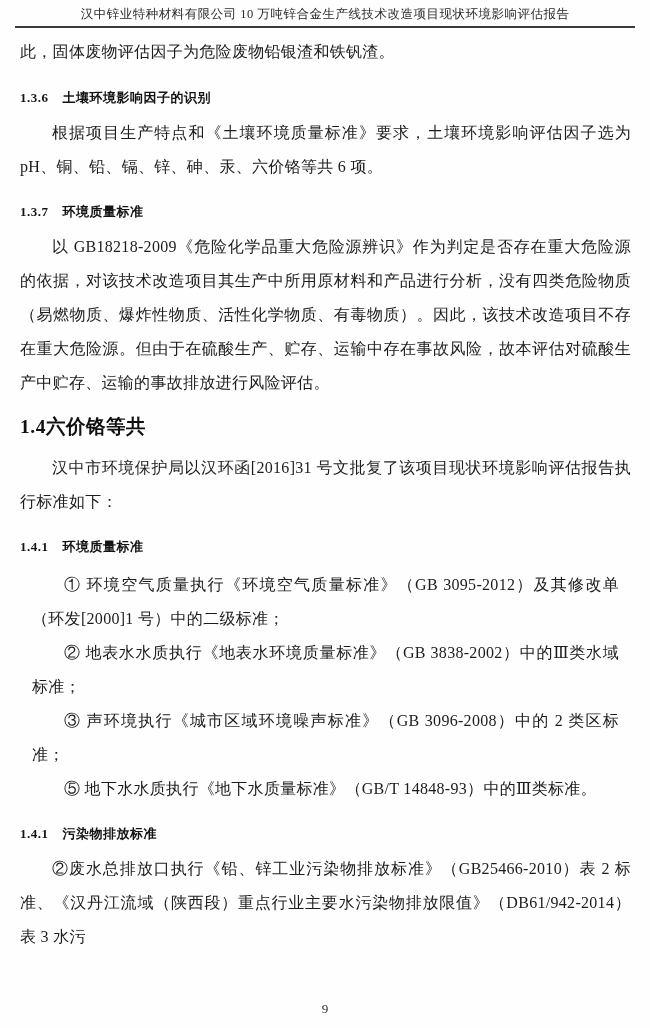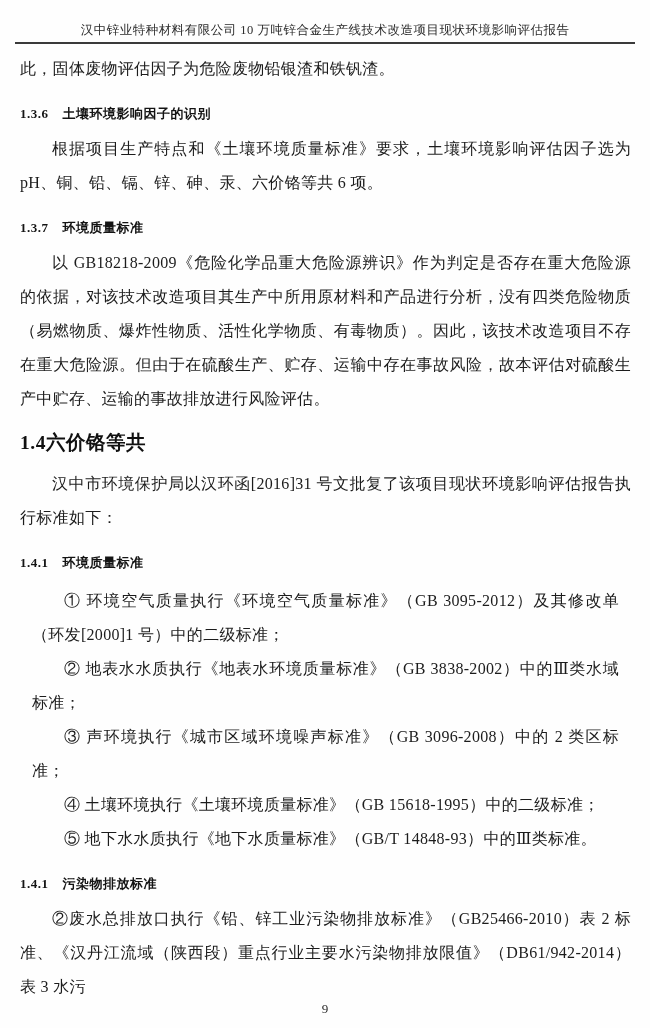--- a/index.html
+++ b/index.html
@@ -12,21 +12,21 @@
     width: 650px;
     height: 1028px;
     background: #fefefe;
     overflow: hidden;
     font-family: "Liberation Serif", "DejaVu Serif", serif;
     color: #1c1c1c;
     box-sizing: border-box;
   }
   
   .running-head {
-    padding-top: 22px;
+    padding-top: 6px;
     text-align: center;
     font-size: 12.5px;
     letter-spacing: 0.5px;
     color: #2a2a2a;
     white-space: nowrap;
   }
   .head-rule {
     height: 0;
     border-bottom: 2.5px solid #3a3a3a;
     margin: 3px 15px 0 15px;
@@ -39,20 +39,21 @@
     margin: 0;
     font-size: 16px;
     line-height: 34px;
     text-align: justify;
     text-justify: inter-ideograph;
     text-indent: 2em;
     letter-spacing: 0.3px;
   }
   p.body-text.no-indent {
     text-indent: 0;
+    font-family: Liberation Mono, monospace;
   }
   
   .sub-heading {
     margin: 19px 0 9px 0;
     font-size: 13px;
     font-weight: bold;
     letter-spacing: 0.5px;
     font-family: "Liberation Sans", "DejaVu Sans", sans-serif;
     color: #141414;
   }
@@ -118,21 +119,20 @@
     <p class="body-text">汉中市环境保护局以汉环函[2016]31 号文批复了该项目现状环境影响评估报告执行标准如下：</p>
 
     <div class="sub-heading">
       <span class="h-num">1.4.1</span><span>环境质量标准</span>
     </div>
 
     <div class="list-block">
       <p class="body-text">① 环境空气质量执行《环境空气质量标准》（GB 3095-2012）及其修改单（环发[2000]1 号）中的二级标准；</p>
       <p class="body-text">② 地表水水质执行《地表水环境质量标准》（GB 3838-2002）中的Ⅲ类水域标准；</p>
       <p class="body-text">③ 声环境执行《城市区域环境噪声标准》（GB 3096-2008）中的 2 类区标准；</p>
-      <p class="body-text">④ 土壤环境执行《土壤环境质量标准》（GB 15618-1995）中的二级标准；</p>
       <p class="body-text">⑤ 地下水水质执行《地下水质量标准》（GB/T 14848-93）中的Ⅲ类标准。</p>
     </div>
 
     <div class="sub-heading">
       <span class="h-num">1.4.1</span><span>污染物排放标准</span>
     </div>
 
 
     <p class="body-text">②废水总排放口执行《铅、锌工业污染物排放标准》（GB25466-2010）表 2 标准、《汉丹江流域（陕西段）重点行业主要水污染物排放限值》（DB61/942-2014）表 3 水污</p>
 

